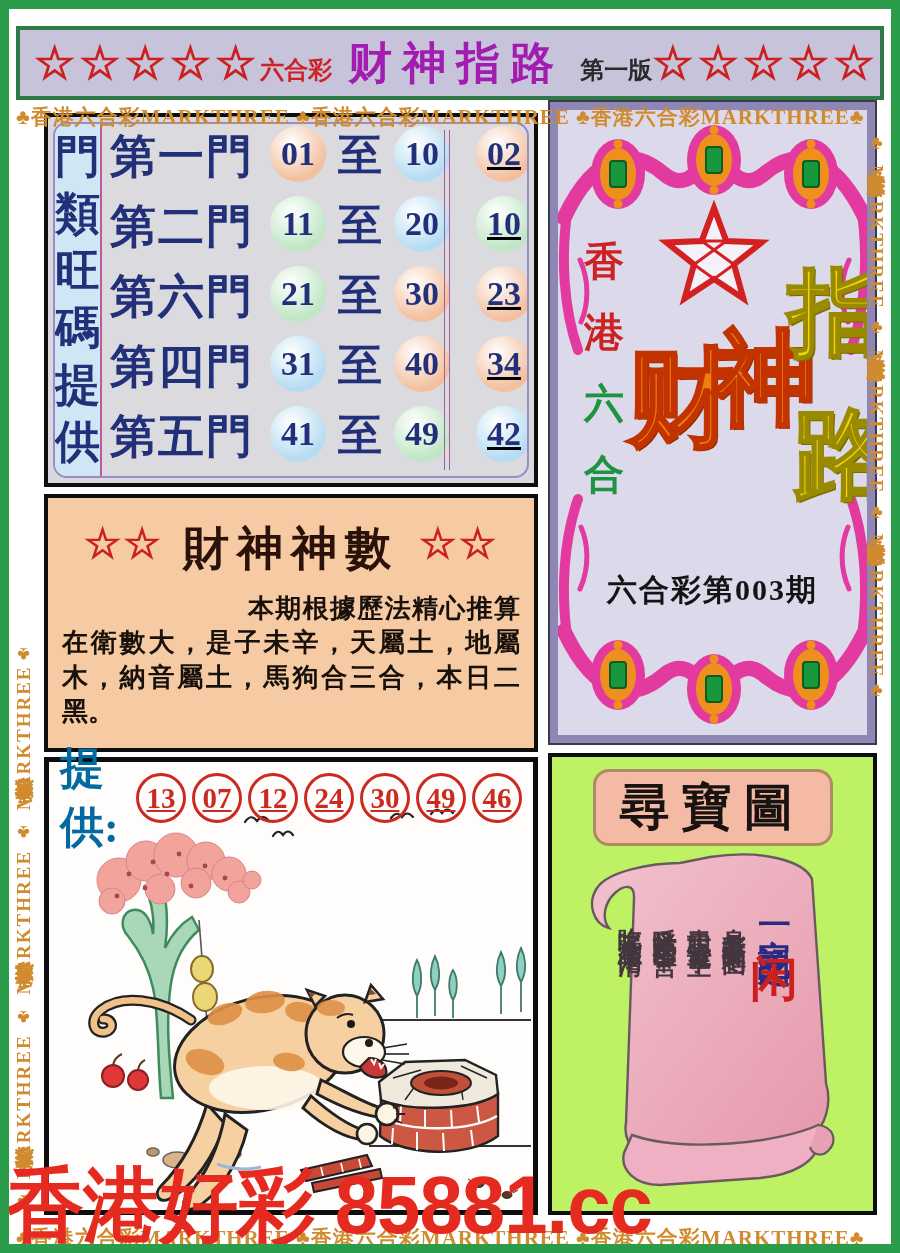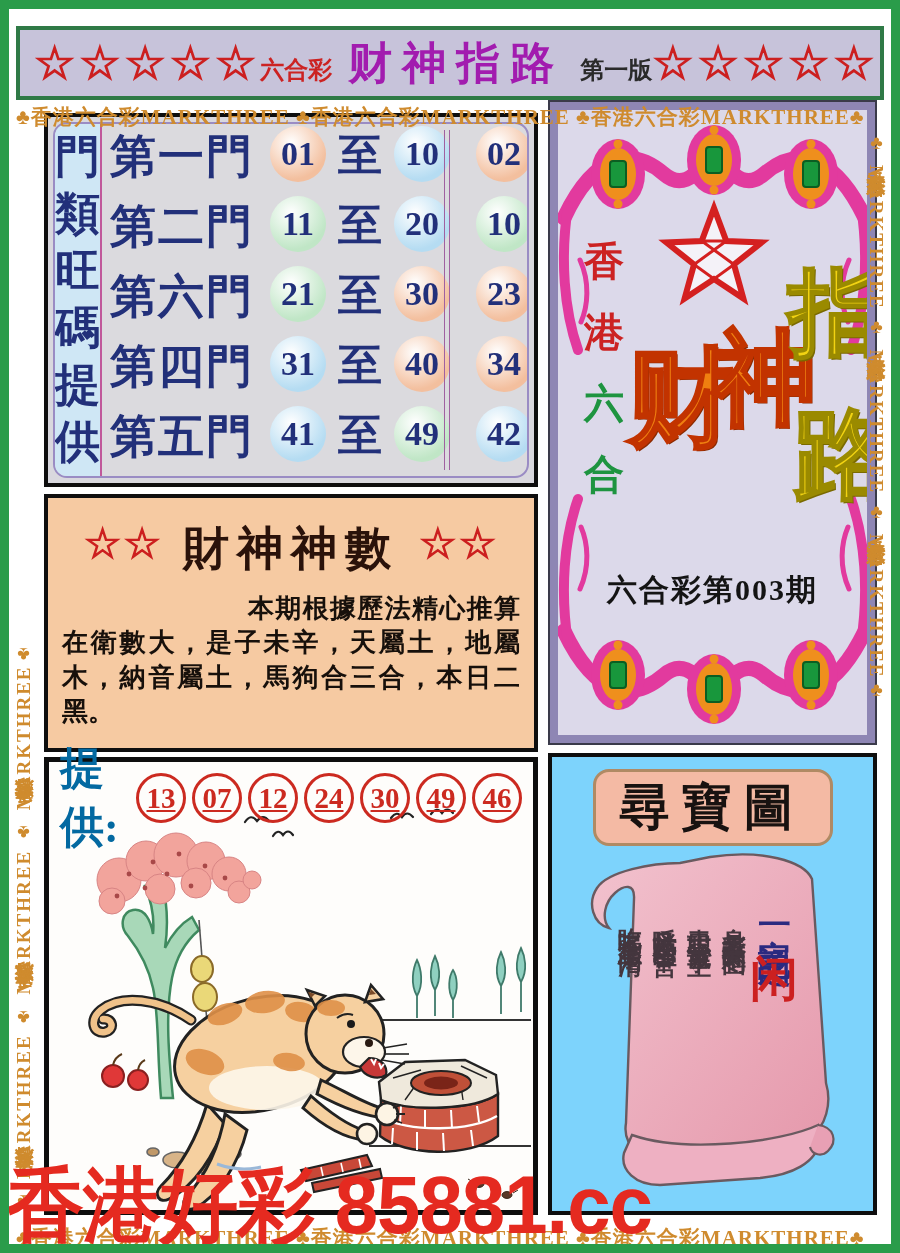--- a/index.html
+++ b/index.html
@@ -39,21 +39,21 @@
   .gate-sep{position:absolute;right:108px;top:6px;bottom:6px;width:4px;
             border-left:1px solid #a060a0;border-right:1px solid #a060a0;}
   .gate-row{display:flex;align-items:flex-start;padding-left:8px;height:68px;}
   .gate-label{width:160px;font-size:46px;font-weight:bold;color:#22307a;letter-spacing:2px;}
   .ball{width:56px;height:56px;border-radius:50%;display:flex;align-items:center;justify-content:center;
         font-size:34px;font-weight:bold;color:#22307a;font-family:"Liberation Serif",serif;}
   .ball-o{background:radial-gradient(circle at 38% 30%,#ffffff 0%,#f3bf9e 70%);}
   .ball-b{background:radial-gradient(circle at 38% 30%,#ffffff 0%,#b5dcf2 70%);}
   .ball-g{background:radial-gradient(circle at 38% 30%,#ffffff 0%,#c0e6c6 70%);}
   .to-char{font-size:44px;font-weight:bold;color:#22307a;margin:0 12px;}
-  .hot-cell{width:108px;display:flex;justify-content:center;margin-left:auto;}
+  .hot-cell{width:108px;display:flex;justify-content:center;margin-left:auto;text-decoration:underline;}
 
   
   .fortune-panel{position:absolute;left:44px;top:494px;width:494px;height:258px;box-sizing:border-box;
                  border:4px solid #0e0e0e;background:#f6caa2;padding:8px 12px;z-index:4;}
   .fortune-title-row{display:flex;align-items:center;justify-content:center;gap:20px;}
   .f-stars{color:#cc1f1f;font-size:42px;font-weight:bold;letter-spacing:2px;}
   .fortune-title{font-size:46px;font-weight:bold;color:#2a120a;letter-spacing:8px;margin-top:12px;}
   .fortune-body{margin:12px 2px 0;font-size:26px;font-weight:bold;color:#17100b;line-height:1.32;
                 text-indent:186px;text-align:justify;}
   .provide-row{margin-top:10px;display:flex;align-items:center;gap:6px;}
@@ -78,21 +78,21 @@
   .bc-yellow{color:#f2d312;-webkit-text-stroke:2px #9a8a00;text-shadow:2px 2px 0 #7a6a00;}
   .bc-0{left:70px;top:236px;font-size:106px;}
   .bc-1{left:156px;top:218px;font-size:102px;}
   .bc-2{left:230px;top:156px;font-size:94px;}
   .bc-3{left:236px;top:296px;font-size:98px;}
   .poster-issue{position:absolute;left:0;right:0;top:460px;text-align:center;font-size:30px;
                 font-weight:bold;color:#141414;z-index:6;letter-spacing:2px;}
 
   
   .treasure-panel{position:absolute;left:548px;top:753px;width:329px;height:462px;box-sizing:border-box;
-                  border:4px solid #0e0e0e;background:#7dd3fc;z-index:3;overflow:hidden;}
+                  border:4px solid #0e0e0e;background:#bef264;z-index:3;overflow:hidden;}
   .treasure-title{position:absolute;left:50%;transform:translateX(-50%);top:12px;background:#f4baa4;
                   border:3px solid #b08a64;border-radius:16px;padding:2px 24px;font-size:50px;
                   font-weight:bold;color:#181210;letter-spacing:12px;white-space:nowrap;z-index:5;}
   .scroll-svg{position:absolute;left:10px;top:84px;z-index:3;}
   .riddle-col{position:absolute;left:198px;top:150px;z-index:6;display:flex;flex-direction:column;
               align-items:center;}
   .riddle-label{writing-mode:vertical-rl;font-size:33px;font-weight:bold;color:#2a2a80;
                 letter-spacing:6px;}
   .riddle-answer{font-size:48px;font-weight:bold;color:#cc2020;margin-top:10px;}
   .poem-cols{position:absolute;left:62px;top:152px;width:136px;height:260px;z-index:6;

